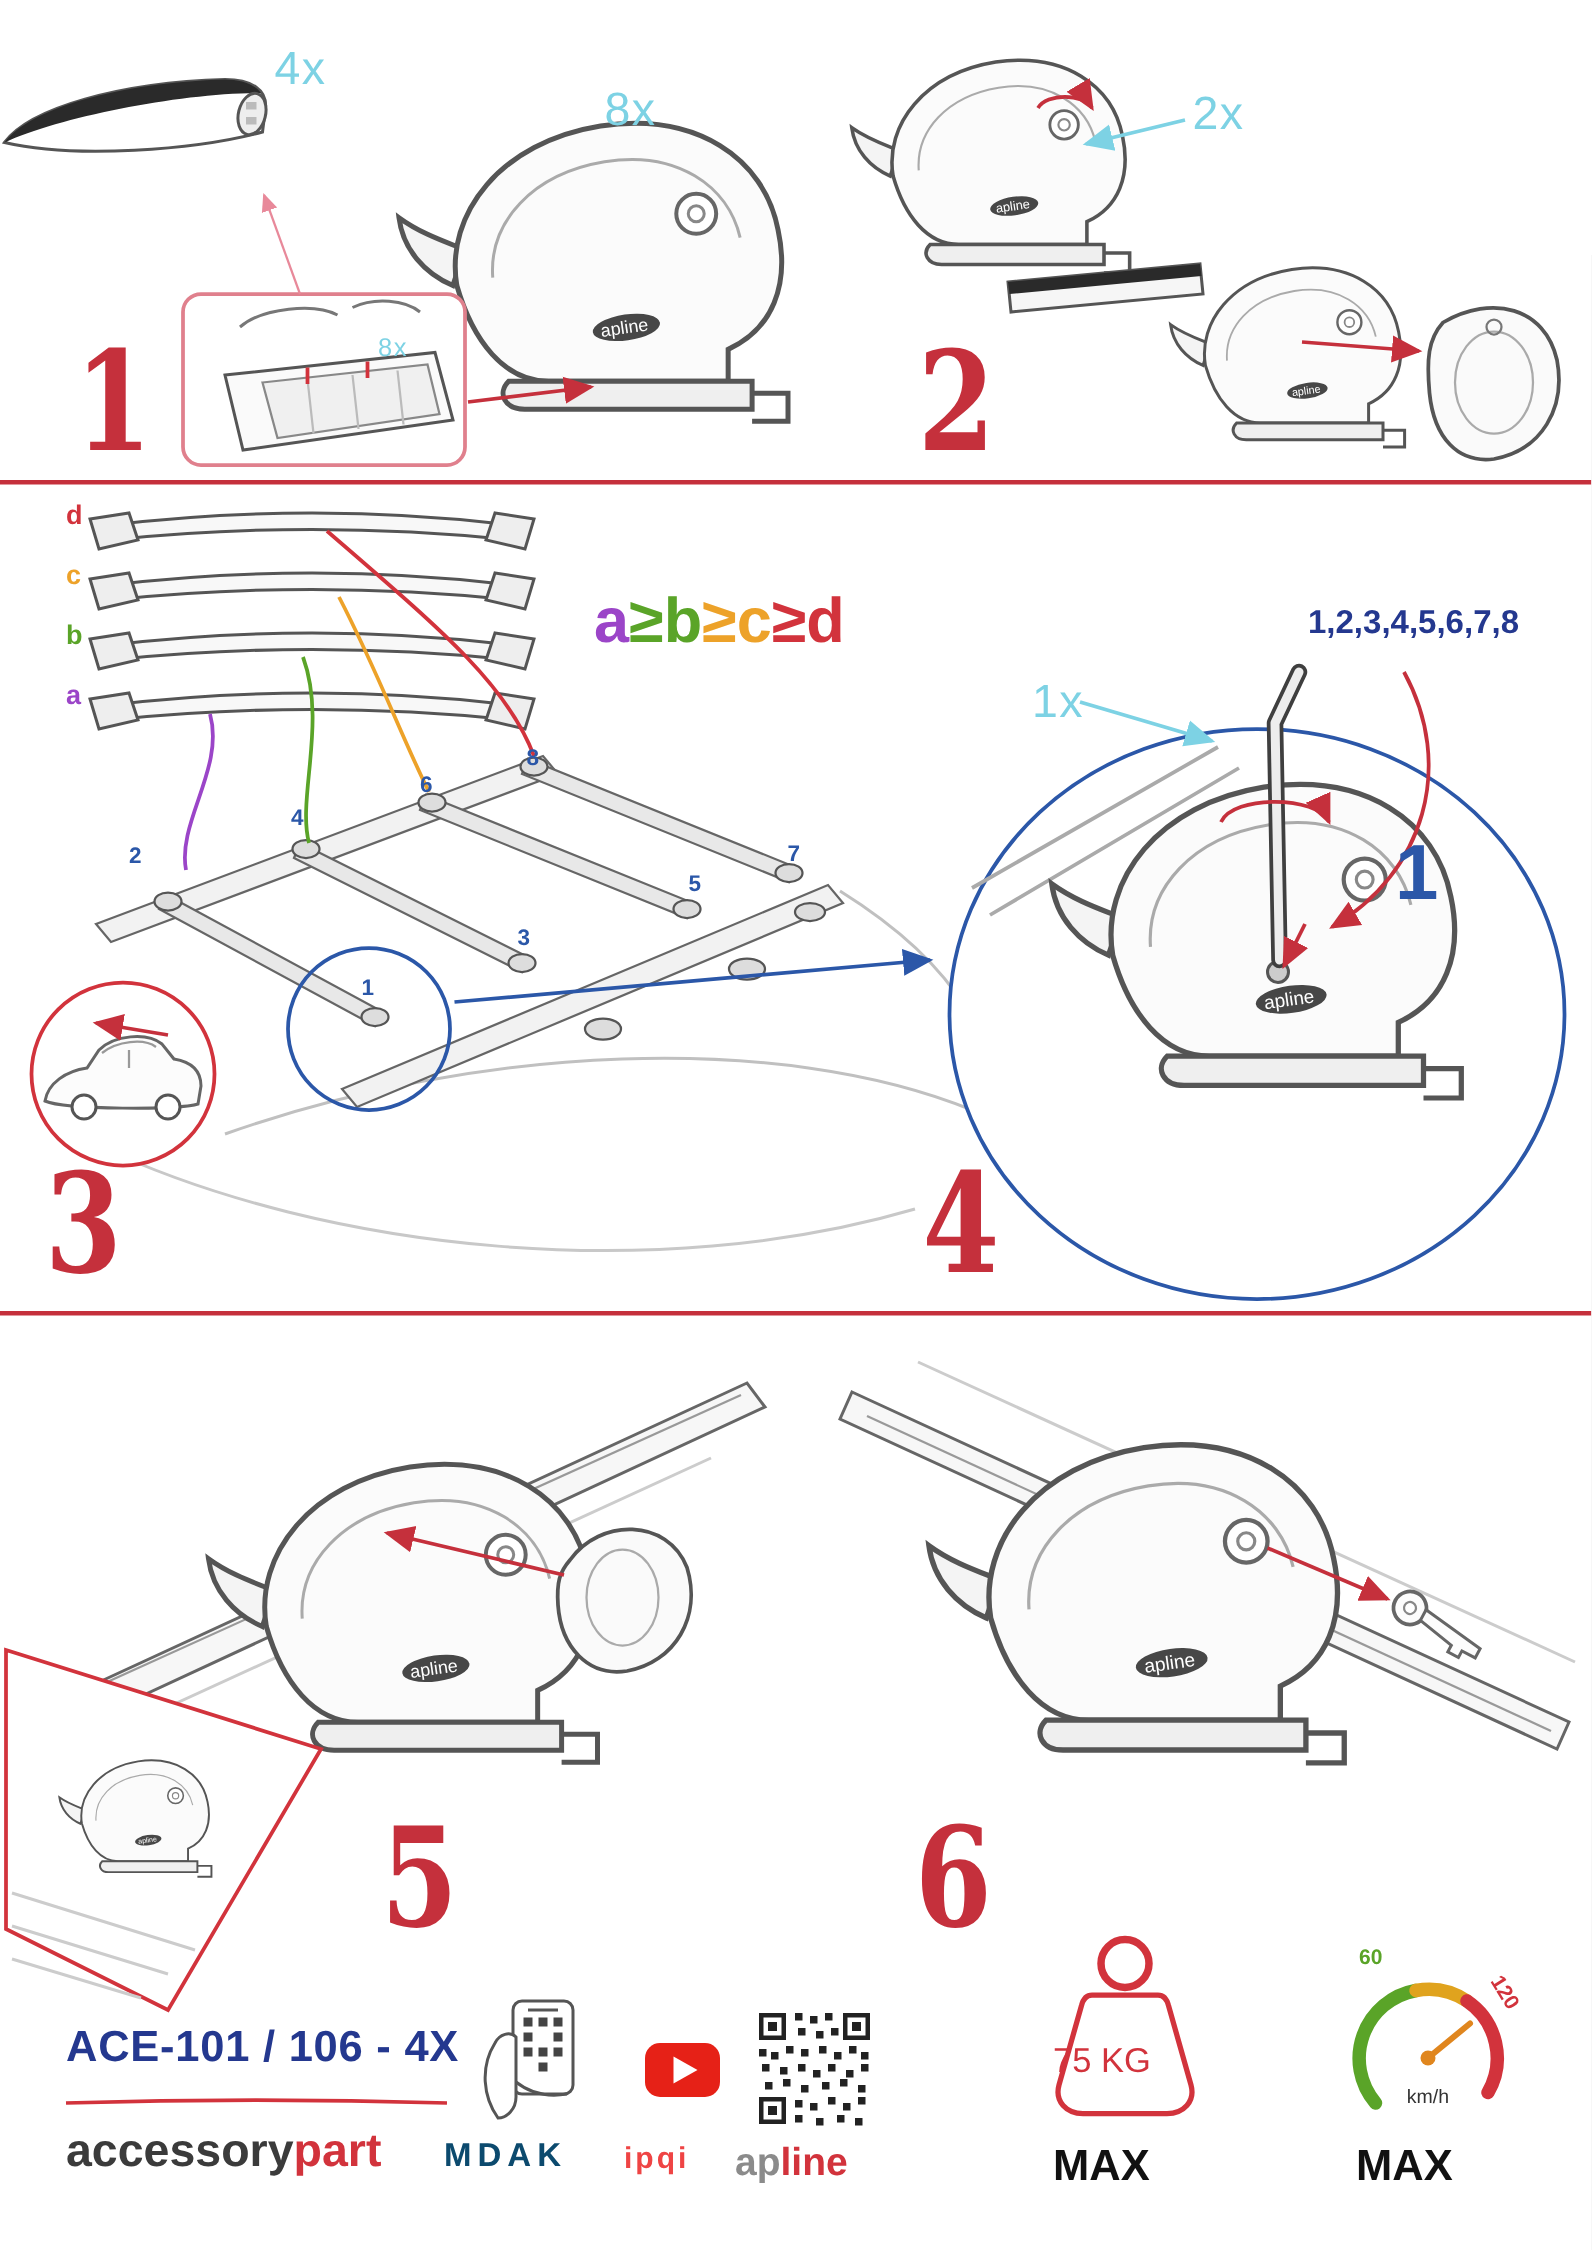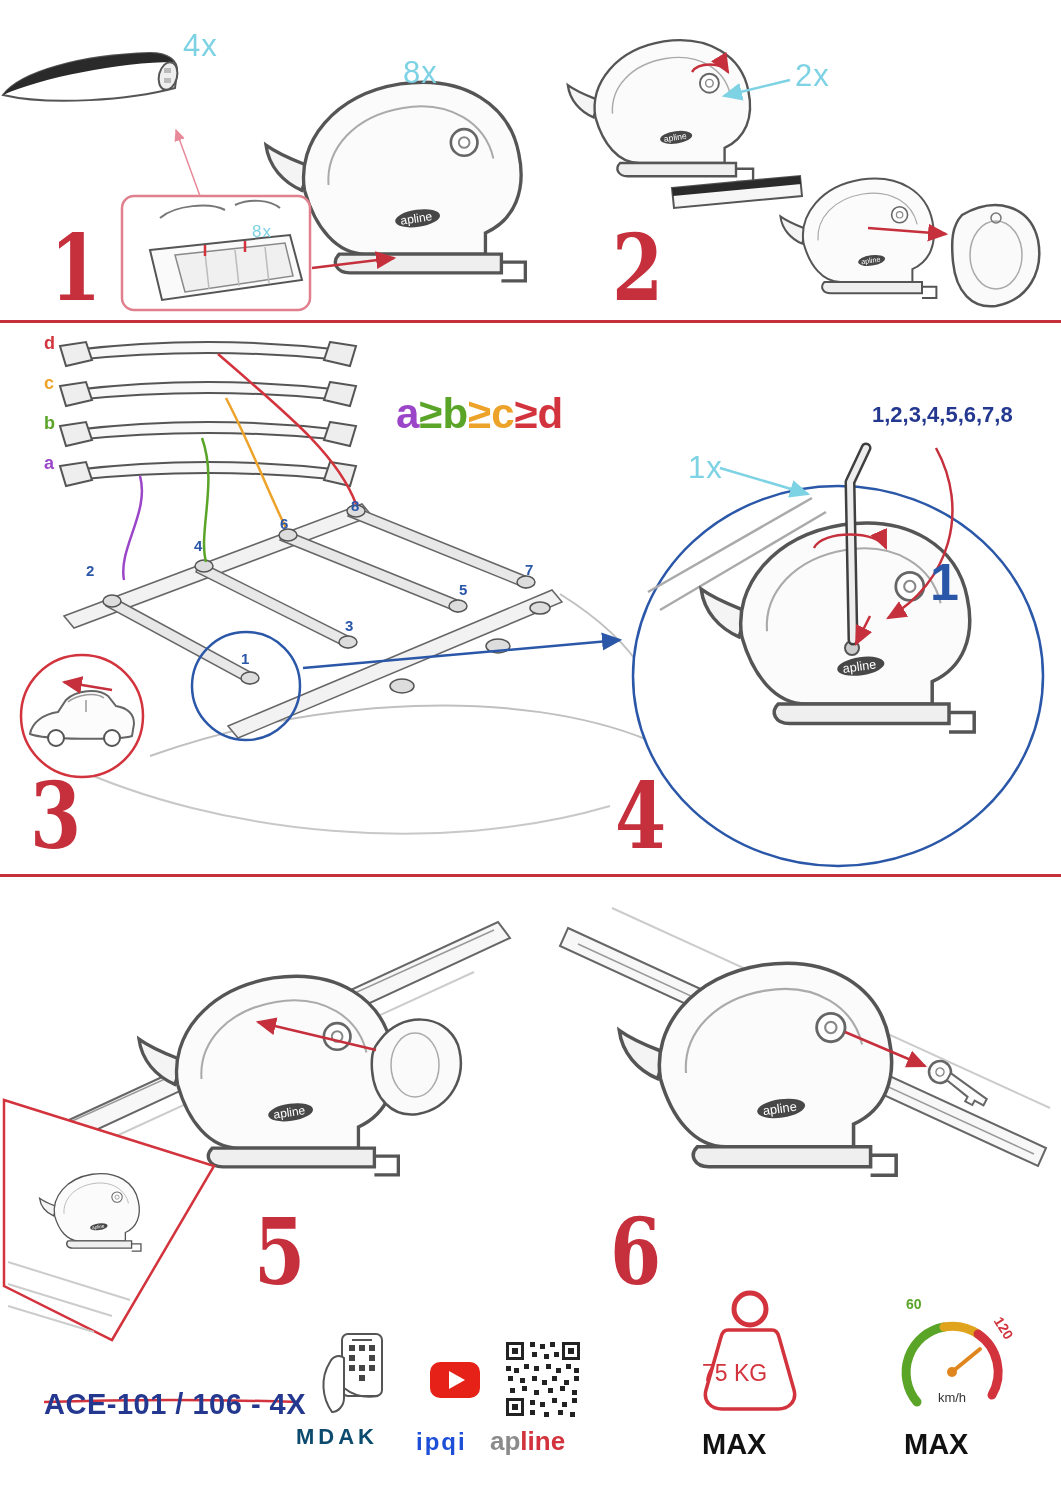--- a/index.html
+++ b/index.html
@@ -13,21 +13,21 @@
   .rule{font-size:42px;font-weight:700;font-family:Liberation Sans, sans-serif}
   .clr-a{color:#9b45c8}.clr-b{color:#5aa428}.clr-c{color:#eda229}.clr-d{color:#d2333c}
   .clr-ge1{color:#5aa428}.clr-ge2{color:#eda229}.clr-ge3{color:#d2333c}
   .barlabel{font-size:18px;font-weight:700;line-height:1}
   .seq{color:#24388f;font-size:22px;font-weight:700}
   .bignum{color:#2b57a8;font-size:52px;font-weight:700;line-height:1}
   .model{color:#24388f;font-size:29px;font-weight:700;letter-spacing:.5px}
   .brand{font-size:31px;font-weight:700;color:#3b3b3b}
   .brand .red{color:#d2333c}
   .logo-mdak{color:#0c4a6e;font-size:22px;font-weight:700;letter-spacing:4px}
-  .logo-ipqi{color:#1d4ed8;font-size:24px;font-weight:700;letter-spacing:2px}
+  .logo-ipqi{color:#ef4444;font-size:20px;font-weight:700;letter-spacing:2px}
   .logo-apline{font-size:26px;font-weight:700;color:#8b8b8b}
   .logo-apline .red{color:#d2333c}
   .kg{color:#d2333c;font-size:23px;font-weight:400;text-align:left}
   .max{color:#111;font-size:29px;font-weight:700;text-align:left}
   .gauge-low{color:#5aa428;font-size:14px;font-weight:700}
   .gauge-high{color:#d2333c;font-size:14px;font-weight:700;transform:rotate(58deg)}
   .gauge-unit{color:#333;font-size:13px;text-align:center}
 </style>
 </head>
 <body>
@@ -272,21 +272,24 @@
   <span class="abs posnum" style="left:345px;top:617px">3</span>
   <span class="abs posnum" style="left:194px;top:537px">4</span>
   <span class="abs posnum" style="left:459px;top:581px">5</span>
   <span class="abs posnum" style="left:280px;top:515px">6</span>
   <span class="abs posnum" style="left:525px;top:561px">7</span>
   <span class="abs posnum" style="left:351px;top:497px">8</span>
 
   <span class="abs seq" style="left:872px;top:402px">1,2,3,4,5,6,7,8</span>
   <span class="abs bignum" style="left:930px;top:556px">1</span>
 
-  <span class="abs model" style="left:44px;top:1388px">ACE-101 / 106 - 4X</span>
+  <span class="abs model" style="left:44px;top:1349px">ACE-101 / 106 - 4X</span>
+  <div class="abs brand" style="left:44px;top:1416px">
+    <span>accessory</span><span class="red">part</span>
+  </div>
 
   <span class="abs logo-mdak" style="left:296px;top:1424px">MDAK</span>
   <span class="abs logo-ipqi" style="left:416px;top:1428px">ipqi</span>
   <div class="abs logo-apline" style="left:490px;top:1426px">
     <span>ap</span><span class="red">line</span>
   </div>
 
   <span class="abs kg" style="left:702px;top:1360px;width:96px">75 KG</span>
   <span class="abs max" style="left:702px;top:1428px;width:96px">MAX</span>
 

